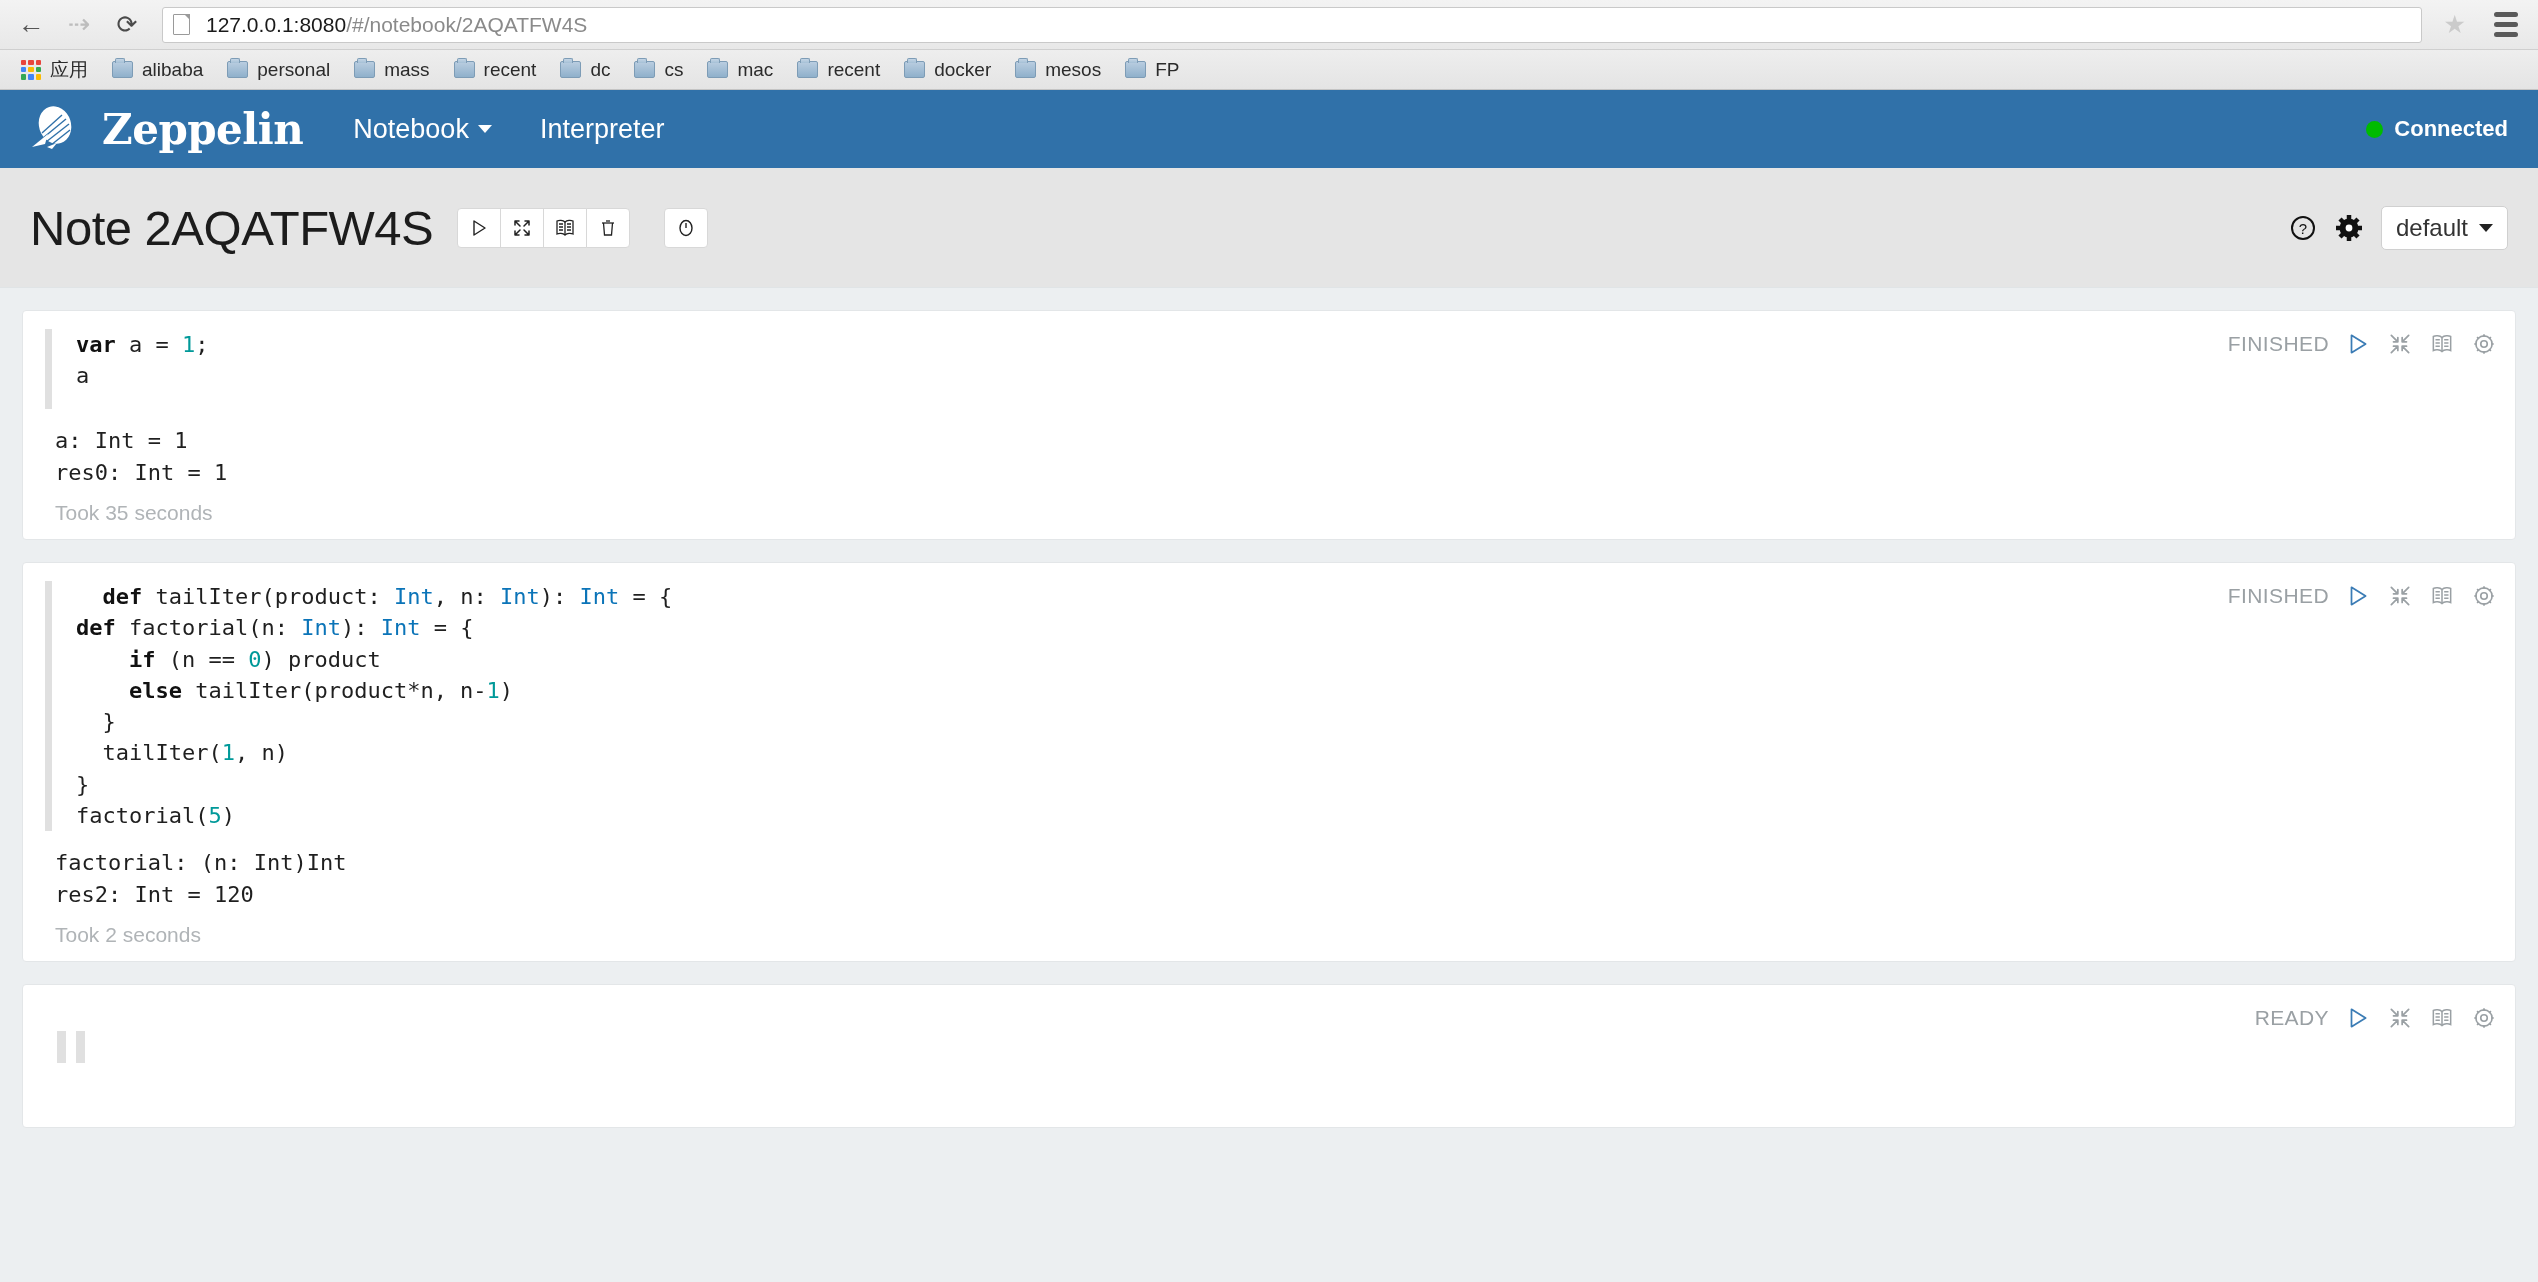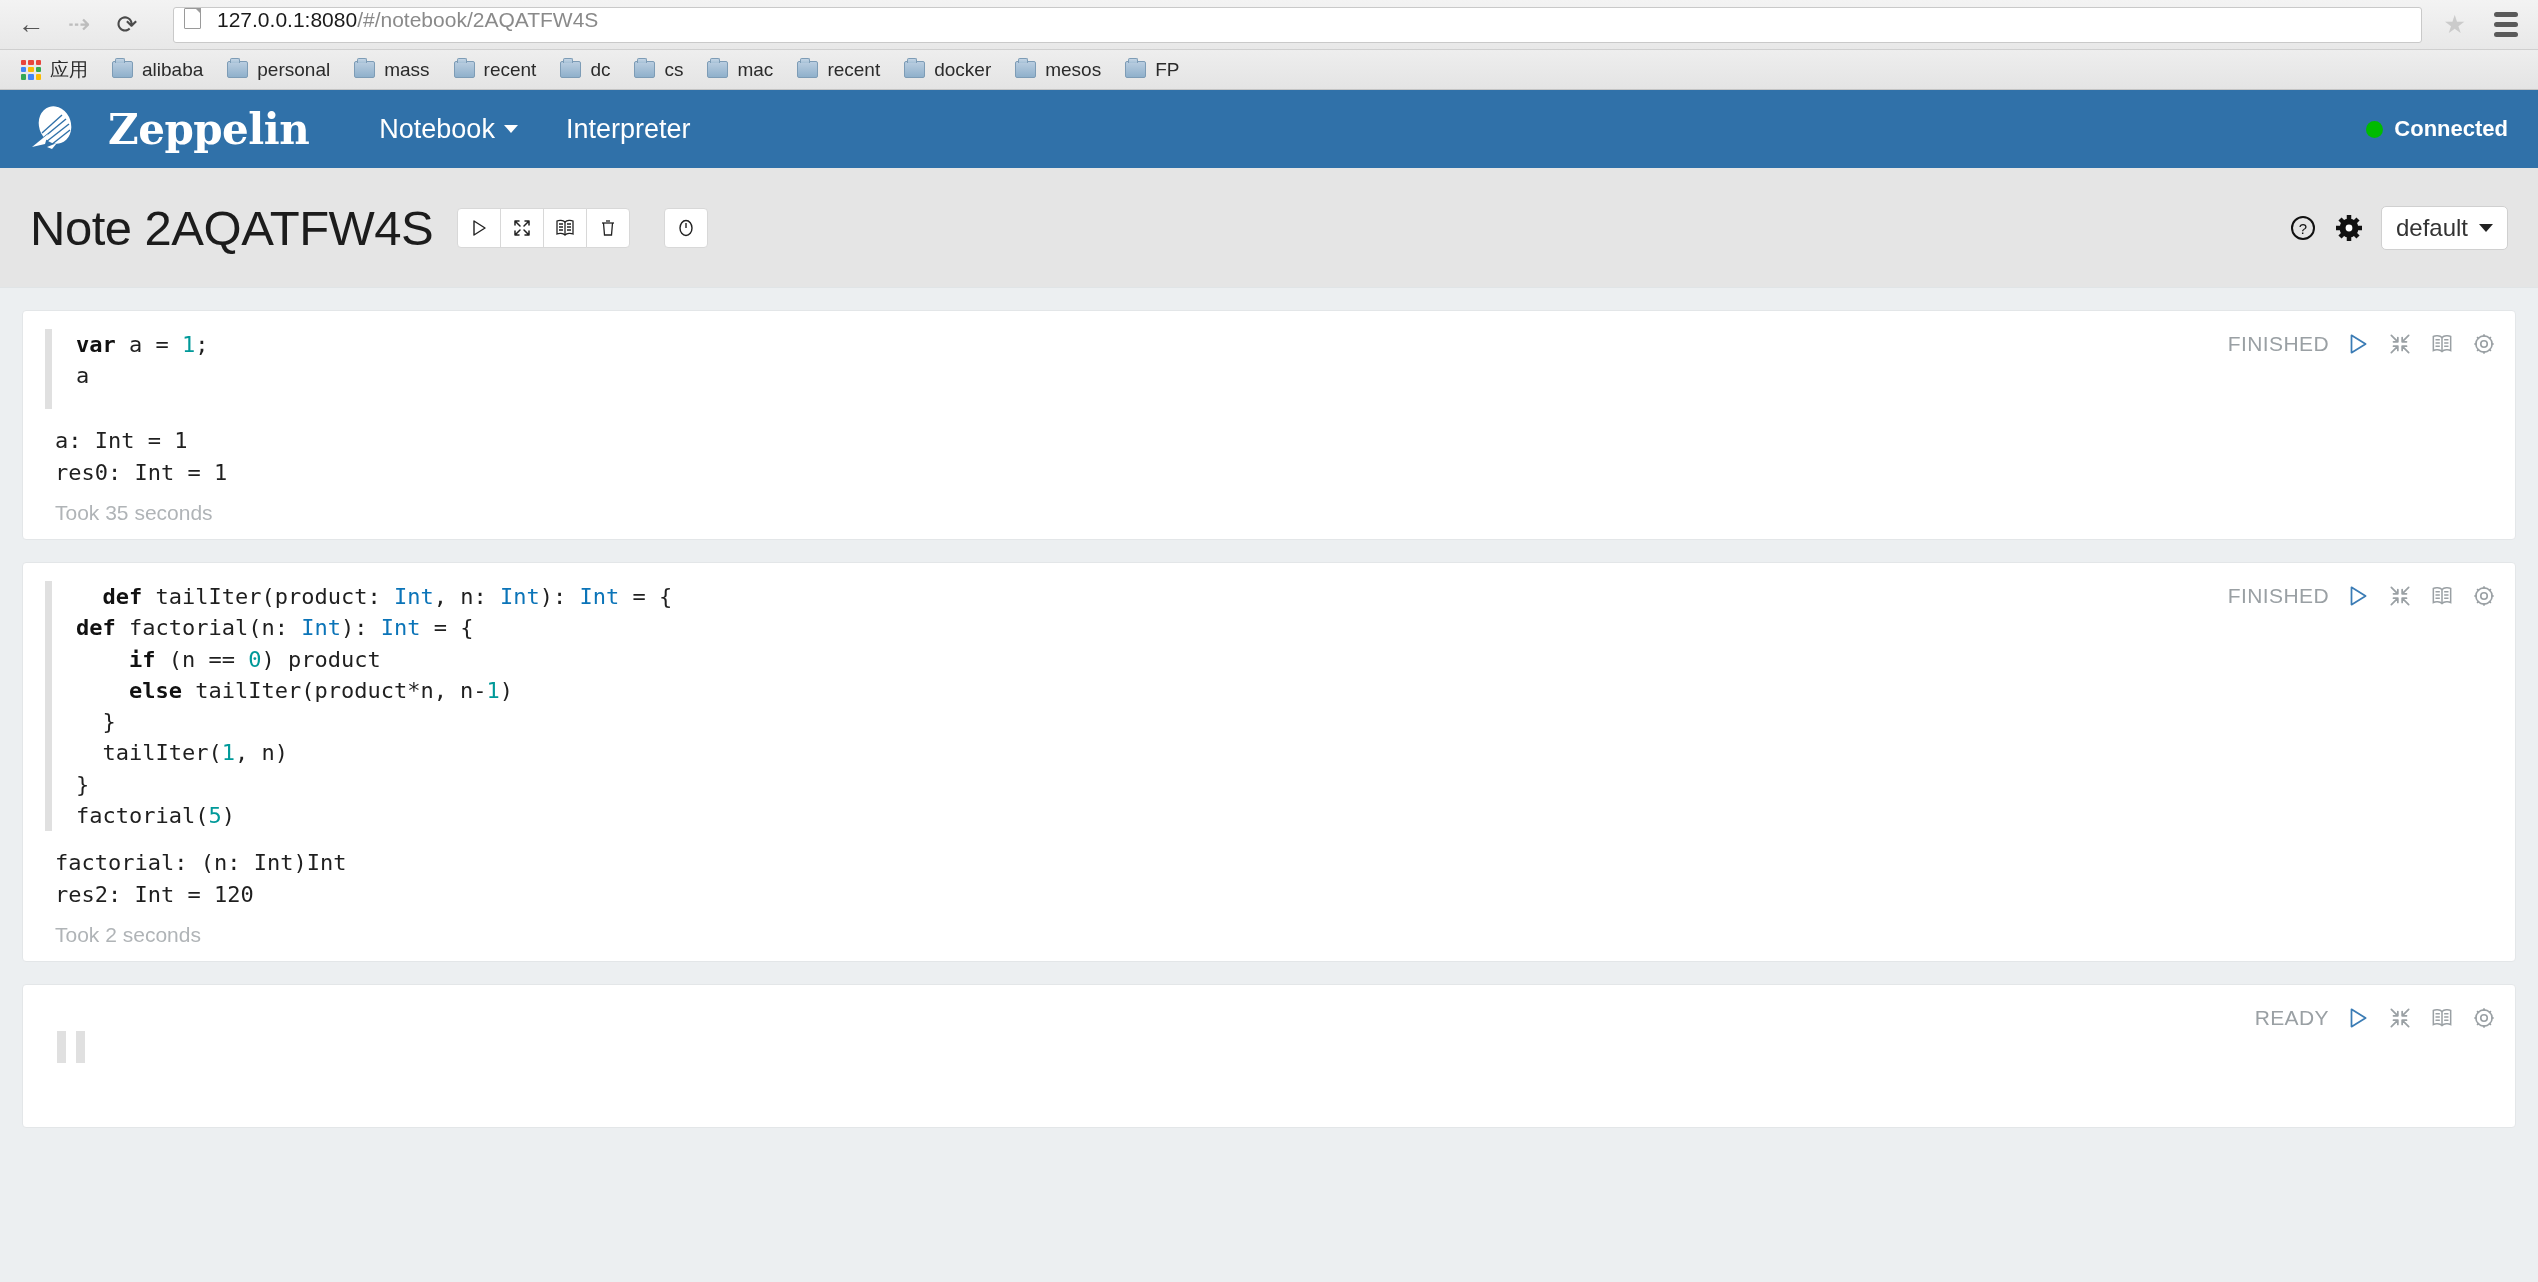--- a/index.html
+++ b/index.html
@@ -28,22 +28,23 @@
   .nav-btn.dim { color: #bdbdbd; }
   .nav-btn.reload { font-size: 25px; color: #4a4a4a; }
 
   .urlbar {
     flex: 1;
     height: 36px;
     background: #fff;
     border: 1px solid #c9c9c9;
     border-radius: 3px;
     display: flex;
+    align-items: center;
     padding: 0 10px;
-    margin-left: 15px;
+    margin-left: 4px;
   }
   .page-icon {
     width: 17px; height: 21px;
     background: #fff;
     border: 1.5px solid #9a9a9a;
     border-radius: 1px;
     position: relative;
     margin-right: 16px;
     flex: none;
   }
@@ -105,21 +106,21 @@
 
   
   .zep-navbar {
     height: 78px;
     background: #3071a9;
     display: flex;
     align-items: center;
     padding: 0 28px 0 28px;
     position: relative;
   }
-  .zep-brand { display: flex; align-items: center; gap: 28px; margin-right: 46px; }
+  .zep-brand { display: flex; align-items: center; gap: 22px; margin-right: 26px; }
   .zep-logo { width: 52px; height: 52px; flex: none; }
   .zep-wordmark {
     color: #fff;
     font-family: "DejaVu Serif", serif;
     font-weight: bold;
     font-size: 42px;
     letter-spacing: -0.5px;
   }
   .zep-navlink {
     color: #fff;

